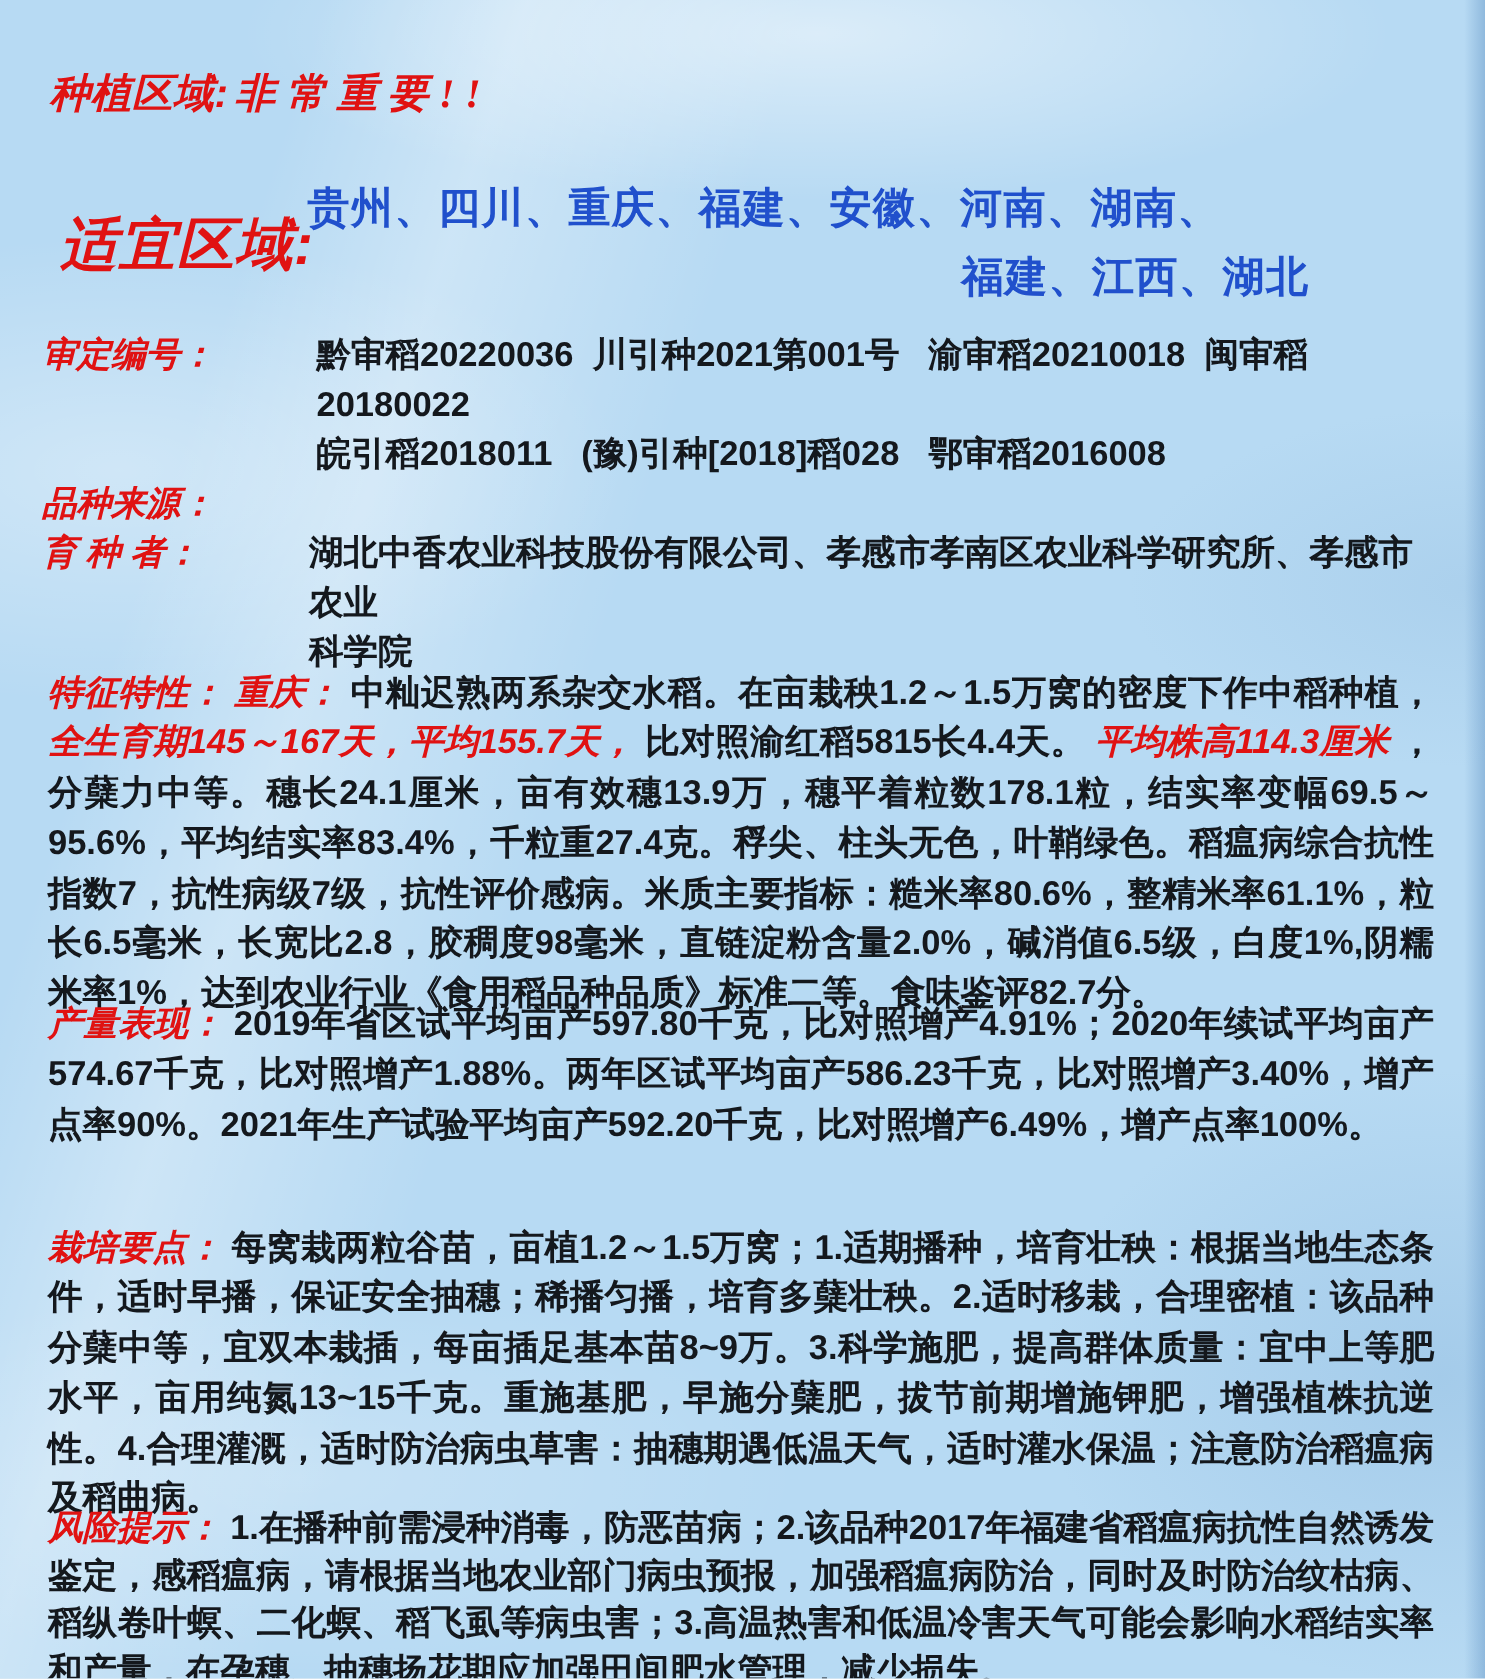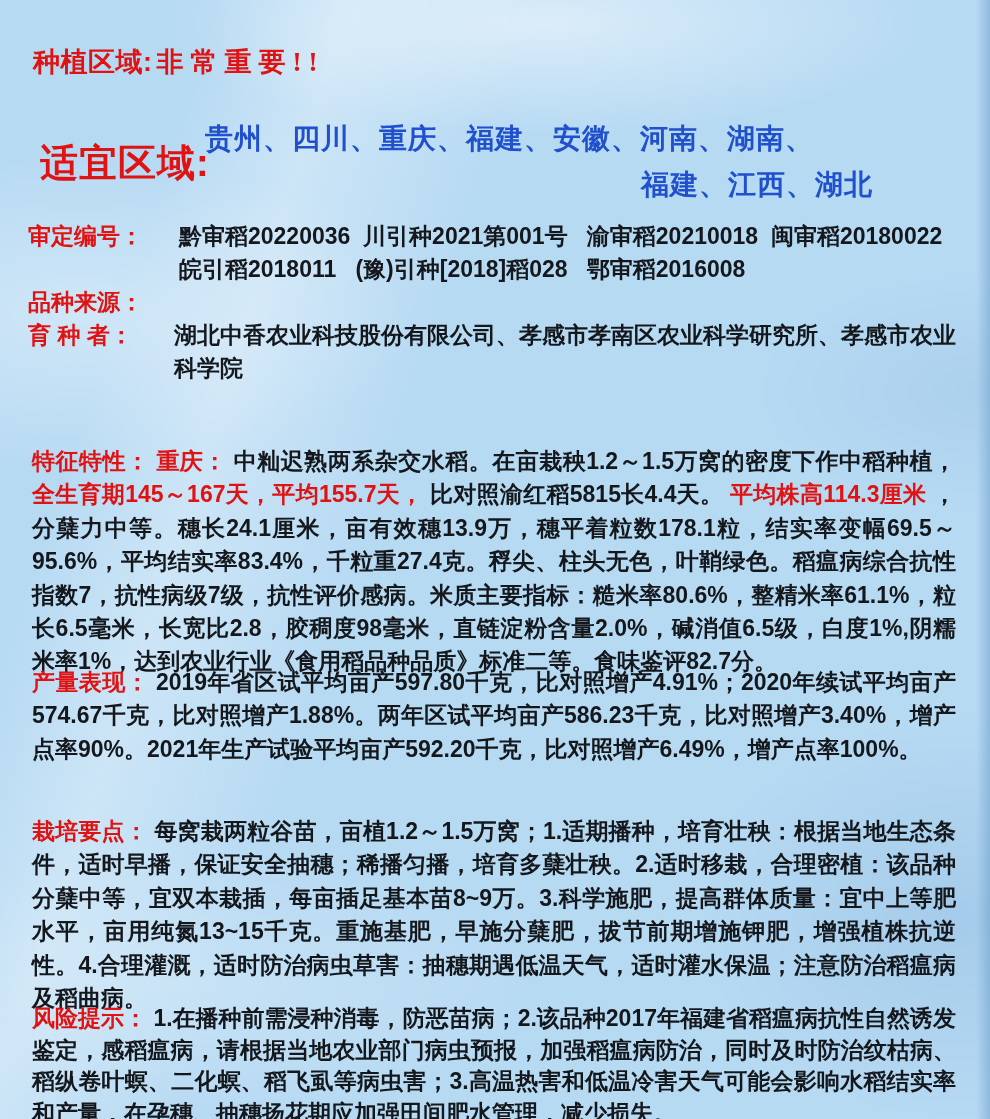--- a/index.html
+++ b/index.html
@@ -14,21 +14,21 @@
     background-color:#b7daf3;
     background-image:
       radial-gradient(ellipse 620px 180px at 55% 2%, rgba(255,255,255,.50), rgba(255,255,255,0) 62%),
       linear-gradient(108deg, rgba(255,255,255,0) 16%, rgba(255,255,255,.30) 26%, rgba(255,255,255,0) 40%),
       radial-gradient(ellipse 520px 240px at 8% 28%, rgba(255,255,255,.34), rgba(255,255,255,0) 65%),
       radial-gradient(ellipse 560px 220px at 20% 88%, rgba(255,255,255,.22), rgba(255,255,255,0) 60%),
       radial-gradient(ellipse 430px 330px at 97% 82%, rgba(115,165,210,.28), rgba(255,255,255,0) 62%),
       radial-gradient(ellipse 380px 200px at 99% 35%, rgba(130,175,215,.22), rgba(255,255,255,0) 60%),
       linear-gradient(to right, rgba(255,255,255,0) 98.6%, rgba(95,145,195,.45) 100%);
   }
-  .red{color:#e01212;}
+  .red{color:#e01212;font-style:italic;}
   .blue{color:#2050cc;}
 
   .warning-title{
     position:absolute;left:33px;top:44px;
     font-size:27px;letter-spacing:.5px;white-space:nowrap;
   }
   .warning-title .fancy{
     font-family:"Liberation Serif","DejaVu Serif",serif;
     letter-spacing:7px;margin-left:4px;
   }
@@ -42,21 +42,21 @@
     font-size:28px;line-height:46px;letter-spacing:1px;
   }
   .suitable-regions .line2{text-align:right;}
 
   .info-block{
     position:absolute;left:28px;top:220px;right:30px;
     font-size:23px;line-height:33px;
   }
   .info-row{display:flex;align-items:flex-start;gap:36px;}
   .info-label{flex:0 0 110px;white-space:pre;}
-  .info-value{flex:1;white-space:pre-wrap;}
+  .info-value{flex:1;white-space:pre-wrap;margin-left:32px;}
 
   .para{
     position:absolute;left:28px;right:30px;margin:4px;
     font-size:23px;line-height:33.4px;
     text-align:justify;
   }
   #para-characteristics{top:441px;}
   #para-yield{top:662px;}
   #para-cultivation{top:811px;}
   #para-risk{top:999px;line-height:31.5px;}

